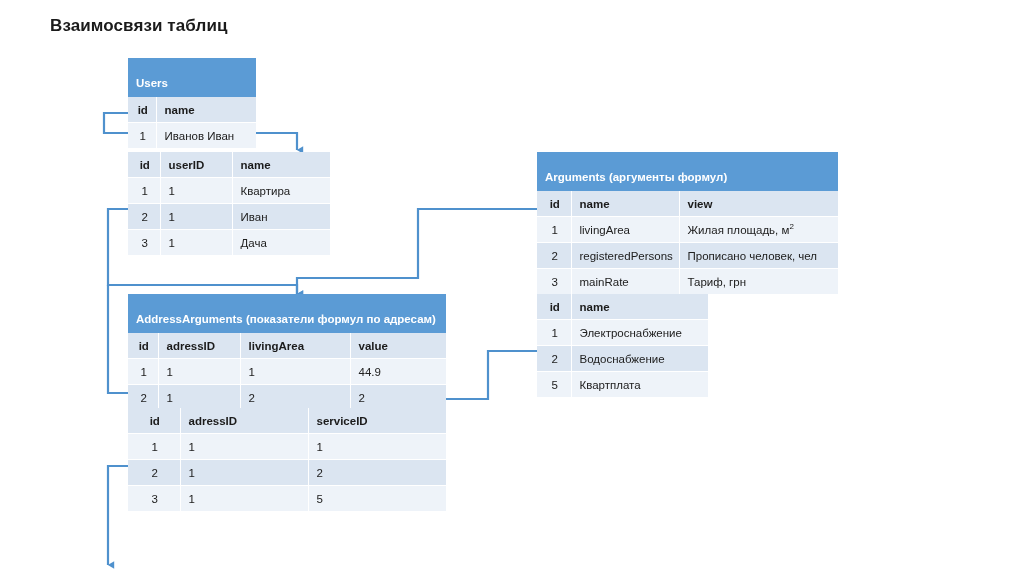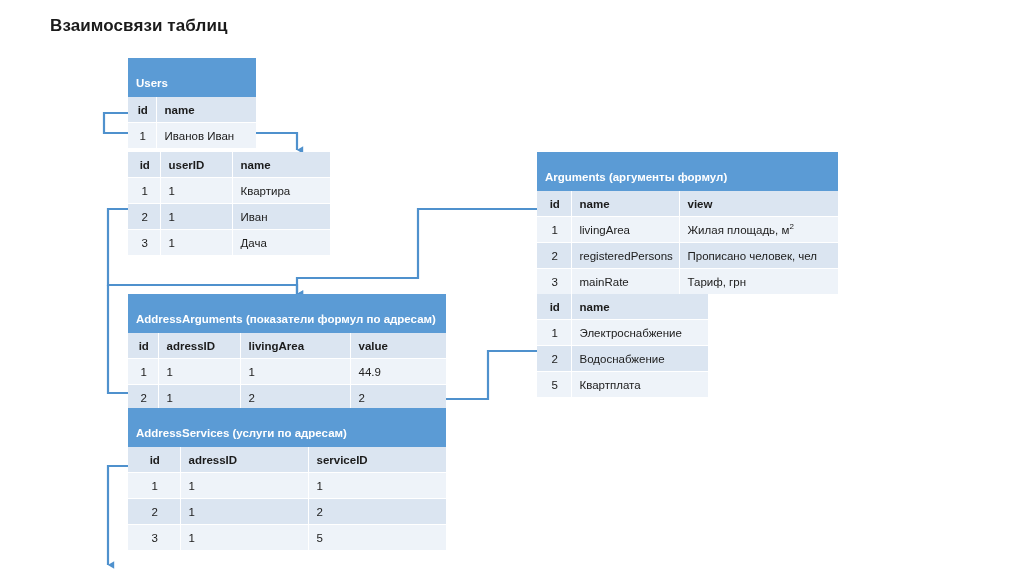--- a/index.html
+++ b/index.html
@@ -259,23 +259,20 @@
     </tbody>
   </table>
 
   <table class="tbl" style="left:128px; top:408px; width:318px;">
     <colgroup>
         <col style="width:52px">
         <col style="width:128px">
         <col style="width:138px">
       </colgroup>
     <thead>
-      <tr class="caption-row">
-        <th colspan="3">AddressServices (услуги по адресам)</th>
-      </tr>
       <tr class="head-row">
         <th class="c-id">id</th>
         <th>adressID</th>
         <th>serviceID</th>
       </tr>
     </thead>
     <tbody>
       <tr class="odd">
         <td class="c-id">1</td>
         <td>1</td>

